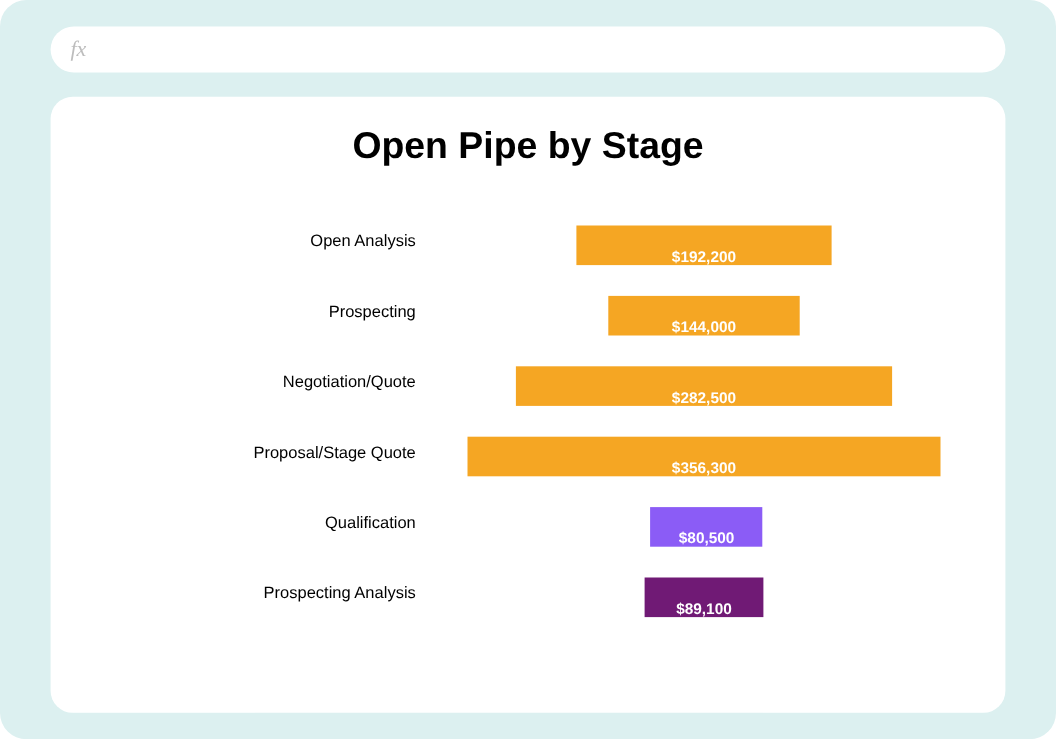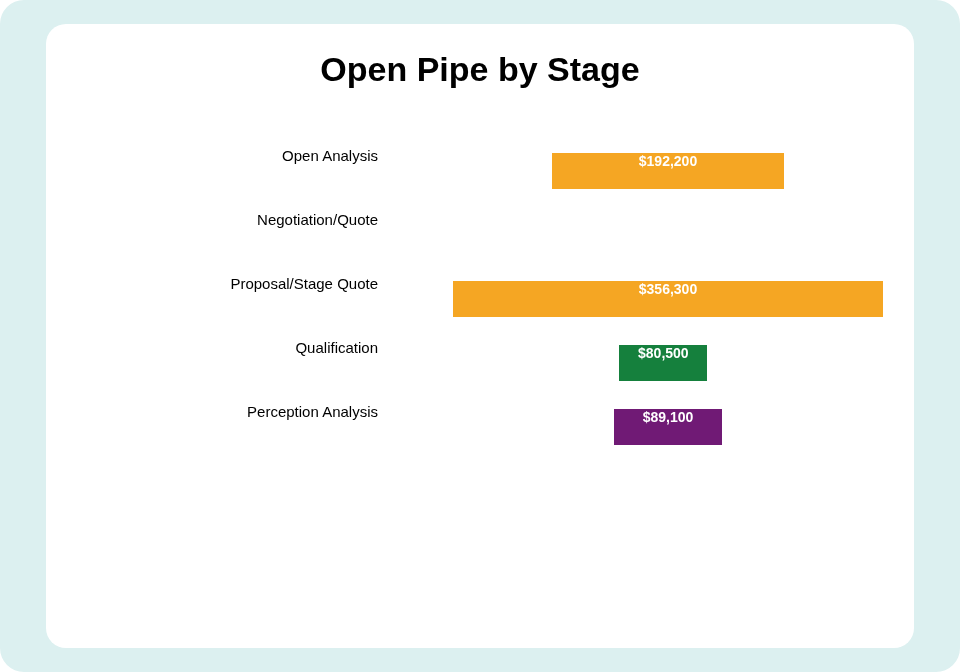--- a/index.html
+++ b/index.html
@@ -81,80 +81,96 @@
       font-size: 15px;
       color: #000;
     }
     .bar-area {
       flex: 1;
       position: relative;
       height: 36px;
     }
     .bar {
       position: absolute;
-      top: 16px;
+      top: 4px;
       height: 36px;
       background: #f5a623;
       display: flex;
-      align-items: flex-start;
+      align-items: flex-end;
       justify-content: center;
-      margin-left: 28px;
     }
     .bar-value {
       color: #ffffff;
       font-size: 14px;
       font-weight: 700;
       white-space: nowrap;
     }
   </style>
 </head>
 <body>
 
 <div class="outer-panel">
 
+  <div class="formula-bar">
+    <span class="fx-icon">fx</span>
+    <input class="formula-input" type="text" value="" style="">
+  </div>
 
   <div class="chart-card">
     <h1 class="chart-title">Open Pipe by Stage</h1>
 
     <div class="chart-body">
 
       <div class="chart-row">
         <div class="row-label">Open Analysis</div>
         <div class="bar-area">
           <div class="bar" style="width: 232.258px; left: 117.871px; background: rgb(245, 166, 35);">
             <span class="bar-value">$192,200</span>
           </div>
         </div>
       </div>
 
+      <div class="chart-row">
+        <div class="row-label">Prospecting</div>
+        <div class="bar-area">
+          <div class="bar" style="width: 174.012px; left: 146.994px; background: rgb(245, 166, 35);">
+            <span class="bar-value">$144,000</span>
+          </div>
+        </div>
+      </div>
 
       <div class="chart-row">
         <div class="row-label">Negotiation/Quote</div>
+        <div class="bar-area">
+          <div class="bar" style="width: 341.379px; left: 63.3107px; background: rgb(245, 166, 35);">
+            <span class="bar-value">$282,500</span>
+          </div>
+        </div>
       </div>
 
       <div class="chart-row">
         <div class="row-label">Proposal/Stage Quote</div>
         <div class="bar-area">
           <div class="bar" style="width: 430.56px; left: 18.72px; background: rgb(245, 166, 35);">
             <span class="bar-value">$356,300</span>
           </div>
         </div>
       </div>
 
       <div class="chart-row">
         <div class="row-label">Qualification</div>
         <div class="bar-area">
-          <div class="bar" style="width: 88px; left: 185.361px; background: #15803d;">
+          <div class="bar" style="width: 102px; left: 185.361px; background: #8b5cf6;">
             <span class="bar-value">$80,500</span>
           </div>
         </div>
       </div>
 
       <div class="chart-row">
-        <div class="row-label">Perception Analysis</div>
+        <div class="row-label">Prospecting Analysis</div>
         <div class="bar-area">
           <div class="bar" style="width: 107.67px; left: 180.165px; background: #701a75;">
             <span class="bar-value">$89,100</span>
           </div>
         </div>
       </div>
 
     </div>
   </div>
 </div>

